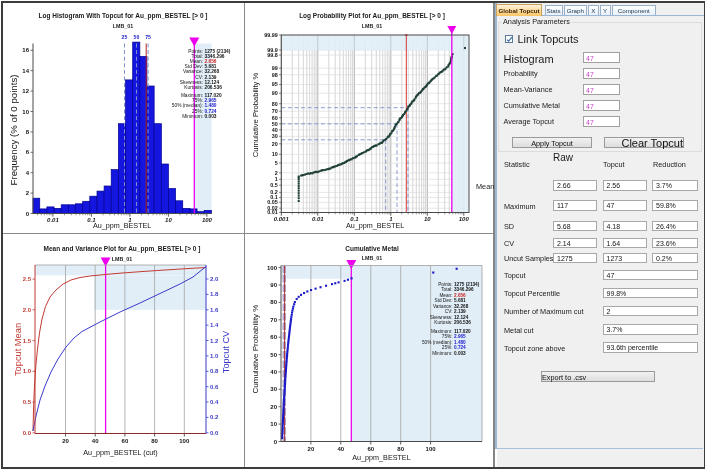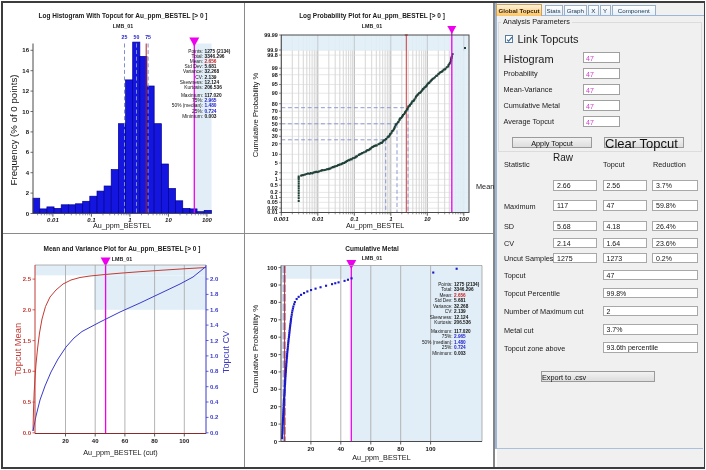--- a/index.html
+++ b/index.html
@@ -800,21 +800,21 @@
 <div style="position:absolute;left:583px;top:51.5px;width:37px;height:11px;background:#fff;border:1px solid #a0a0a0;font-size:7px;color:#cc3fcc;line-height:11px;padding-left:2px">47</div>
 <div style="position:absolute;left:503.5px;top:68.8px;font-size:7.3px;color:#1a1a1a">Probability</div>
 <div style="position:absolute;left:583px;top:67.6px;width:37px;height:11px;background:#fff;border:1px solid #a0a0a0;font-size:7px;color:#cc3fcc;line-height:11px;padding-left:2px">47</div>
 <div style="position:absolute;left:503.5px;top:84.9px;font-size:7.3px;color:#1a1a1a">Mean-Variance</div>
 <div style="position:absolute;left:583px;top:83.7px;width:37px;height:11px;background:#fff;border:1px solid #a0a0a0;font-size:7px;color:#cc3fcc;line-height:11px;padding-left:2px">47</div>
 <div style="position:absolute;left:503.5px;top:101.0px;font-size:7.3px;color:#1a1a1a">Cumulative Metal</div>
 <div style="position:absolute;left:583px;top:99.8px;width:37px;height:11px;background:#fff;border:1px solid #a0a0a0;font-size:7px;color:#cc3fcc;line-height:11px;padding-left:2px">47</div>
 <div style="position:absolute;left:503.5px;top:117.10000000000001px;font-size:7.3px;color:#1a1a1a">Average Topcut</div>
 <div style="position:absolute;left:583px;top:115.9px;width:37px;height:11px;background:#fff;border:1px solid #a0a0a0;font-size:7px;color:#cc3fcc;line-height:11px;padding-left:2px">47</div>
 <div style="position:absolute;left:512px;top:136.5px;width:80px;height:11.5px;background:linear-gradient(#f2f2f2,#dddddd);border:1px solid #9a9a9a;font-size:7.3px;color:#111;text-align:center;line-height:11.5px">Apply Topcut</div>
-<div style="position:absolute;left:604px;top:136.5px;width:80px;height:11.5px;background:linear-gradient(#f2f2f2,#dddddd);border:1px solid #9a9a9a;font-size:13px;color:#111;text-align:left;line-height:11.5px">Clear Topcut</div>
+<div style="position:absolute;left:604px;top:136.5px;width:80px;height:11.5px;background:linear-gradient(#f2f2f2,#dddddd);border:1px solid #9a9a9a;font-size:11px;color:#111;text-align:right;line-height:11.5px">Clear Topcut</div>
 <div style="position:absolute;left:504px;top:160px;font-size:7.3px;color:#1a1a1a">Statistic</div>
 <div style="position:absolute;left:553px;top:152px;font-size:10px;color:#1a1a1a">Raw</div>
 <div style="position:absolute;left:603px;top:160px;font-size:7.3px;color:#1a1a1a">Topcut</div>
 <div style="position:absolute;left:653px;top:160px;font-size:7.3px;color:#1a1a1a">Reduction</div>
 <div style="position:absolute;left:476px;top:181.5px;font-size:7.3px;color:#1a1a1a">Mean</div>
 <div style="position:absolute;left:553px;top:180px;width:44px;height:10.5px;background:#fff;border:1px solid #a8a8a8;font-size:7px;color:#141414;line-height:10.5px;padding-left:3px">2.66</div>
 <div style="position:absolute;left:602.5px;top:180px;width:44px;height:10.5px;background:#fff;border:1px solid #a8a8a8;font-size:7px;color:#141414;line-height:10.5px;padding-left:3px">2.56</div>
 <div style="position:absolute;left:652px;top:180px;width:46px;height:10.5px;background:#fff;border:1px solid #a8a8a8;font-size:7px;color:#141414;line-height:10.5px;padding-left:3px">3.7%</div>
 <div style="position:absolute;left:504px;top:201.8px;font-size:7.3px;color:#1a1a1a">Maximum</div>
 <div style="position:absolute;left:553px;top:200.3px;width:44px;height:10.5px;background:#fff;border:1px solid #a8a8a8;font-size:7px;color:#141414;line-height:10.5px;padding-left:3px">117</div>

